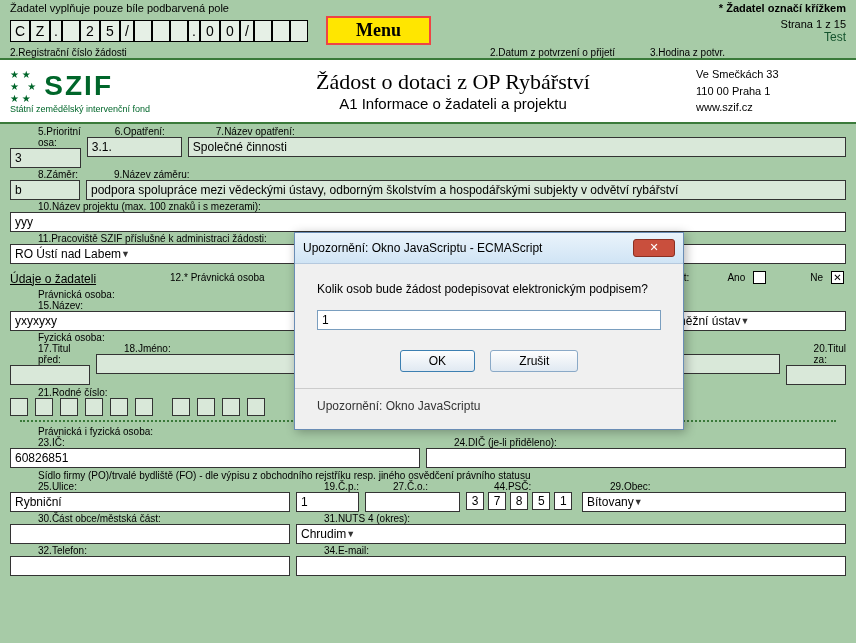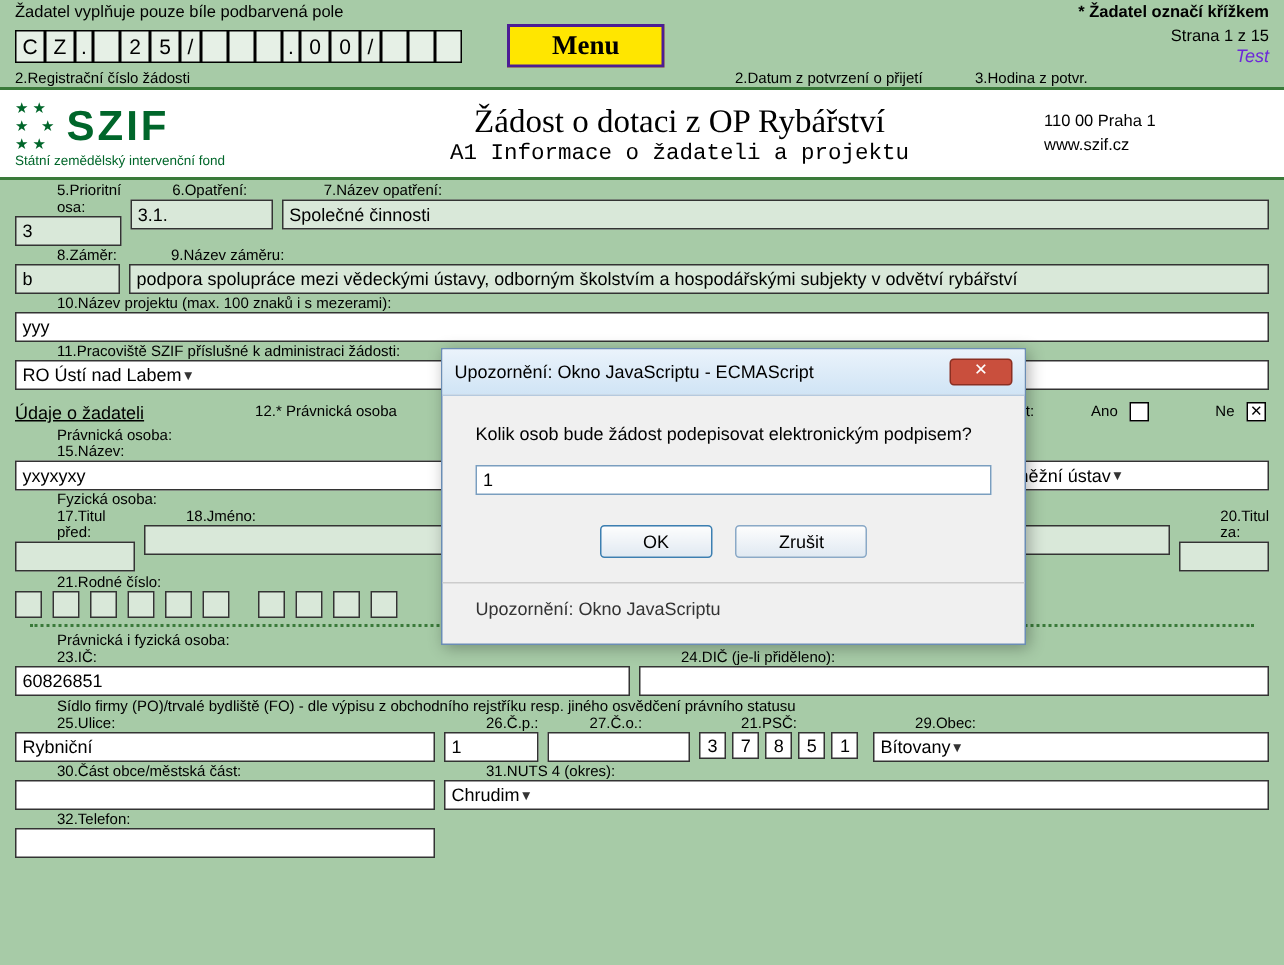--- a/index.html
+++ b/index.html
@@ -1,31 +1,31 @@
 <!DOCTYPE html>
 <html><head>
 <meta charset="utf-8">
 <style>
   * { box-sizing: border-box; margin: 0; padding: 0; }
   body { font-family: Arial, sans-serif; font-size: 11px; background: #a7cba7; width: 856px; height: 643px; position: relative; overflow: hidden; }
   .top-bar { display: flex; justify-content: space-between; padding: 2px 10px 0; font-size: 11px; }
   .top-bar .right { font-weight: bold; }
   .reg-row { display: flex; align-items: center; gap: 0; padding: 2px 10px; }
   .reg-cell { border: 1px solid #000; background: #e6f0e6; height: 22px; text-align: center; font-size: 14px; padding-top:2px; }
-  .menu-btn { background: #ffe600; border: 2px solid #4c1d95; font-family: 'Comic Sans MS', cursive; font-size: 18px; font-weight: bold; padding: 2px 28px; margin: 0 30px; cursor: pointer; }
+  .menu-btn { background: #ffe600; border: 2px solid #ef4444; font-family: 'Comic Sans MS', cursive; font-size: 18px; font-weight: bold; padding: 2px 28px; margin: 0 18px; cursor: pointer; }
   .sub-labels { display: flex; padding: 0 10px; font-size: 10px; }
   .header-band { display: flex; align-items: center; border-top: 2px solid #3a7a3a; border-bottom: 2px solid #3a7a3a; background: #fff; padding: 6px 10px; }
   .logo-area { flex: 0 0 200px; }
   .logo-text { font-size: 28px; font-weight: bold; color: #00662a; letter-spacing: 2px; display:inline-block; vertical-align:middle;}
   .logo-sub { font-size: 9px; color: #00662a; }
   .stars { display:inline-block; vertical-align:middle; margin-right:5px;}
   .stars span{ color:#00662a; font-size:10px;}
   .title-area { flex: 1; text-align: center; }
   .title-main { font-size: 22px; font-family: Georgia, serif; }
-  .title-sub { font-size: 15px; font-family: Liberation Mono, monospace; }
+  .title-sub { font-size: 15px; font-family: Liberation Sans, sans-serif; }
   .addr-area { flex: 0 0 150px; font-size: 11px; line-height: 1.5; }
   .section { padding: 2px 10px; }
   .row { display: flex; gap: 6px; margin-bottom: 1px; }
   .col { display: flex; flex-direction: column; }
   .flabel { font-size: 10px; padding-left: 28px; }
   .fval { background: #d9e8d9; border: 1px solid #333; padding: 2px 4px; font-size: 12px; min-height: 18px; }
   .fval.white { background: #fff; }
   .fval.dd { display:flex; justify-content:flex-start; align-items:center;}
   .dd-arrow { font-size:9px; color:#333; }
   .underline-heading { text-decoration: underline; font-size: 12px; margin: 4px 0 2px; }
@@ -36,21 +36,21 @@
   .dlg-title { background: linear-gradient(#eaf3fb,#d0e4f5); border-bottom:1px solid #b5c9de; padding:6px 8px; display:flex; justify-content:space-between; align-items:center;}
   .dlg-close { background:#c94f3d; color:#fff; border:1px solid #8a2f22; border-radius:3px; width:42px; height:18px; text-align:center; font-size:11px; line-height:15px; cursor:pointer;}
   .dlg-body { padding: 18px 22px 8px; }
   .dlg-input { width:100%; border:1px solid #7a9ebf; padding:2px 4px; font-size:12px; background:#fff;}
   .dlg-input::selection{ background:#1e6bd6; color:#fff;}
   .dlg-btns { text-align:center; padding:12px 0 16px;}
   .dlg-btn { border:1px solid #8aa9c7; background:linear-gradient(#fdfdfd,#e0e9f2); padding:3px 28px; border-radius:3px; margin:0 6px; font-size:12px; cursor:pointer;}
   .dlg-btn.ok { border:1px solid #3c7fb1; }
   .dlg-foot { border-top:1px solid #ccc; padding:10px 22px 16px; color:#333;}
   .page-ind { font-size:11px; }
-  .test-link { color:#6d28d9; font-size:12px;font-style:italic; }
+  .test-link { color:#14532d; font-size:12px; }
 </style>
 </head>
 <body>
 
 <div class="top-bar">
   <span>Žadatel vyplňuje pouze bíle podbarvená pole</span>
   <span class="right">* Žadatel označí křížkem</span>
 </div>
 
 <div class="reg-row">
@@ -96,20 +96,21 @@
       </span>
       <span class="logo-text">SZIF</span>
     </div>
     <div class="logo-sub">Státní zemědělský intervenční fond</div>
   </div>
   <div class="title-area">
     <div class="title-main">Žádost o dotaci z OP Rybářství</div>
     <div class="title-sub">A1 Informace o žadateli a projektu</div>
   </div>
   <div class="addr-area">
+    <div>Ve Smečkách 33</div>
     <div>110 00 Praha 1</div>
     <div>www.szif.cz</div>
   </div>
 </div>
 
 <div class="section">
 
   <div class="row">
     <div class="col" style="flex:0 0 70px">
       <span class="flabel">5.Prioritní osa:</span>
@@ -224,29 +225,29 @@
     </div>
   </div>
 
   <div class="flabel" style="margin-top:2px">Sídlo firmy (PO)/trvalé bydliště (FO) - dle výpisu z obchodního rejstříku resp. jiného osvědčení právního statusu</div>
   <div class="row">
     <div class="col" style="flex:0 0 280px">
       <span class="flabel">25.Ulice:</span>
       <div class="fval white">Rybniční</div>
     </div>
     <div class="col" style="flex:0 0 55px">
-      <span class="flabel">26.Č.p.:</span>
+      <span class="flabel">19.Č.p.:</span>
       <div class="fval white">1</div>
     </div>
     <div class="col" style="flex:0 0 95px">
       <span class="flabel">27.Č.o.:</span>
       <div class="fval white">&nbsp;</div>
     </div>
     <div class="col" style="flex:0 0 110px">
-      <span class="flabel">21.PSČ:</span>
+      <span class="flabel">44.PSČ:</span>
       <div>
         <span class="psc-cell" style="background:#fff">3</span>
         <span class="psc-cell" style="background:#fff">7</span>
         <span class="psc-cell" style="background:#fff">8</span>
         <span class="psc-cell" style="background:#fff">5</span>
         <span class="psc-cell" style="background:#fff">1</span>
       </div>
     </div>
     <div class="col" style="flex:1">
       <span class="flabel">29.Obec:</span>
@@ -269,20 +270,24 @@
         <span class="dd-arrow">▼</span>
       </div>
     </div>
   </div>
 
   <div class="row">
     <div class="col" style="flex:0 0 280px">
       <span class="flabel">32.Telefon:</span>
       <div class="fval white">&nbsp;</div>
     </div>
+    <div class="col" style="flex:1">
+      <span class="flabel">34.E-mail:</span>
+      <div class="fval white">&nbsp;</div>
+    </div>
   </div>
 
 </div>
 
 <div class="dialog">
   <div class="dlg-title">
     <span>Upozornění: Okno JavaScriptu - ECMAScript</span>
     <span class="dlg-close">✕</span>
   </div>
   <div class="dlg-body">

